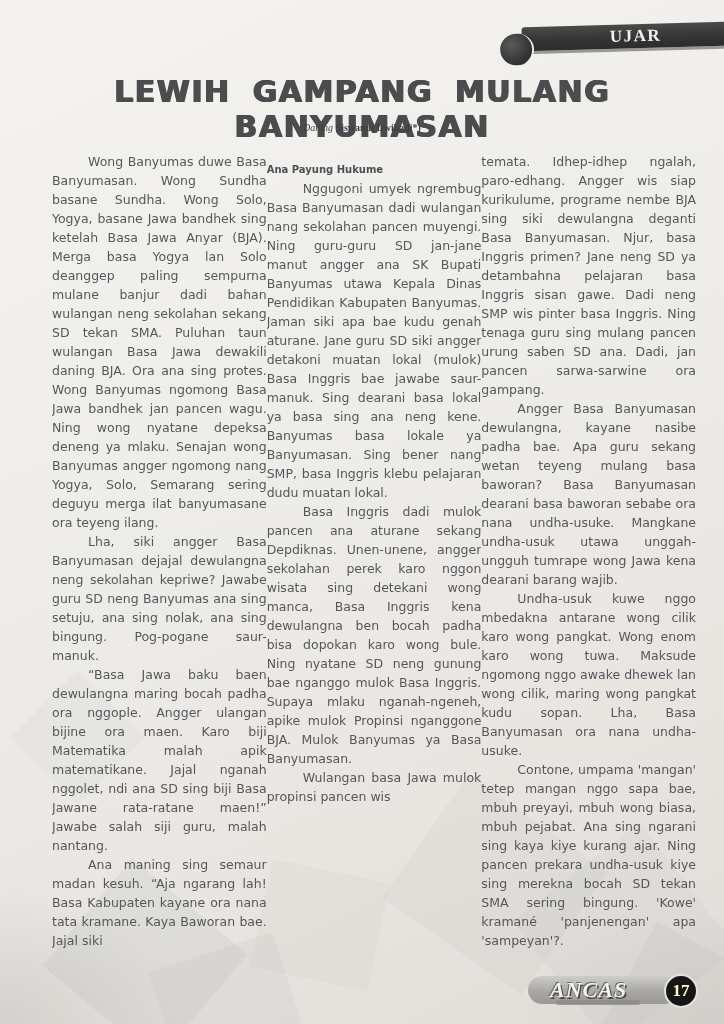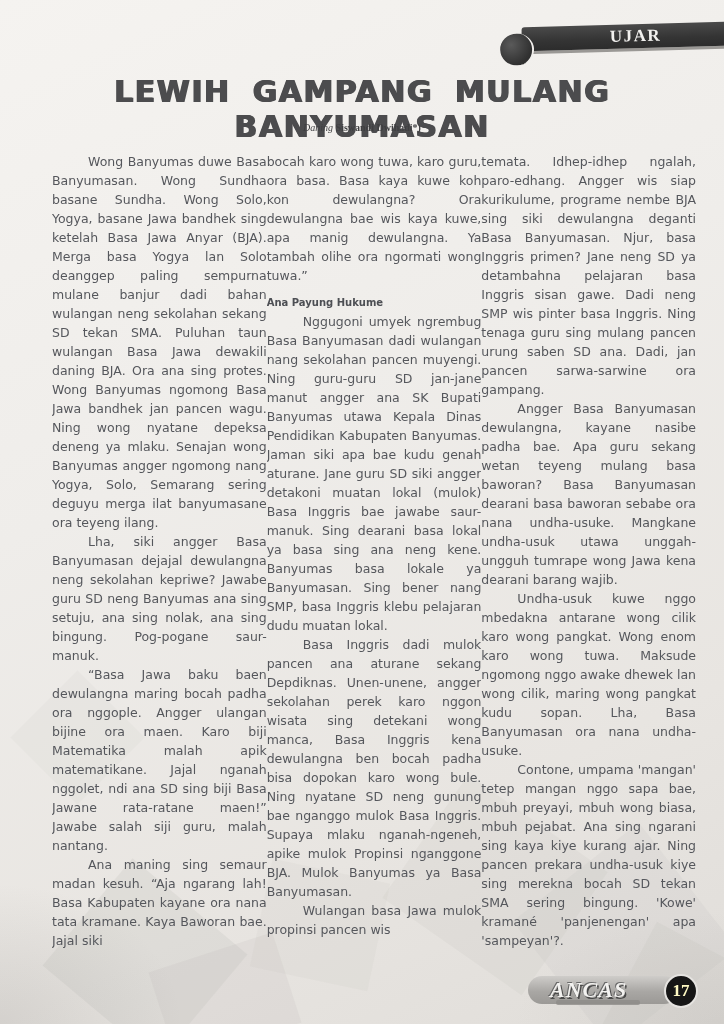--- a/index.html
+++ b/index.html
@@ -135,21 +135,20 @@
   <div class="columns">
 
     <div class="col">
       <p class="indent">Wong Banyumas duwe Basa Banyumasan. Wong Sundha basane Sundha. Wong Solo, Yogya, basane Jawa bandhek sing ketelah Basa Jawa Anyar (BJA). Merga basa Yogya lan Solo deanggep paling sempurna mulane banjur dadi bahan wulangan neng sekolahan sekang SD tekan SMA. Puluhan taun wulangan Basa Jawa dewakili daning BJA. Ora ana sing protes. Wong Banyumas ngomong Basa Jawa bandhek jan pancen wagu. Ning wong nyatane depeksa deneng ya mlaku. Senajan wong Banyumas angger ngomong nang Yogya, Solo, Semarang sering deguyu merga ilat banyumasane ora teyeng ilang.</p>
       <p class="indent">Lha, siki angger Basa Banyumasan dejajal dewulangna neng sekolahan kepriwe? Jawabe guru SD neng Banyumas ana sing setuju, ana sing nolak, ana sing bingung. Pog-pogane saur-manuk.</p>
       <p class="indent">“Basa Jawa baku baen dewulangna maring bocah padha ora nggople. Angger ulangan bijine ora maen. Karo biji Matematika malah apik matematikane. Jajal nganah nggolet, ndi ana SD sing biji Basa Jawane rata-ratane maen!” Jawabe salah siji guru, malah nantang.</p>
       <p class="indent">Ana maning sing semaur madan kesuh. “Aja ngarang lah! Basa Kabupaten kayane ora nana tata kramane. Kaya Baworan bae. Jajal siki</p>
     </div>
 
     <div class="col">
-      <p>bocah karo wong tuwa, karo guru, ora basa. Basa kaya kuwe koh kon dewulangna? Ora dewulangna bae wis kaya kuwe, apa manig dewulangna. Ya tambah olihe ora ngormati wong tuwa.”</p>
       <h3>Ana Payung Hukume</h3>
       <p class="indent">Nggugoni umyek ngrembug Basa Banyumasan dadi wulangan nang sekolahan pancen muyengi. Ning guru-guru SD jan-jane manut angger ana SK Bupati Banyumas utawa Kepala Dinas Pendidikan Kabupaten Banyumas. Jaman siki apa bae kudu genah aturane. Jane guru SD siki angger detakoni muatan lokal (mulok) Basa Inggris bae jawabe saur-manuk. Sing dearani basa lokal ya basa sing ana neng kene. Banyumas basa lokale ya Banyumasan. Sing bener nang SMP, basa Inggris klebu pelajaran dudu muatan lokal.</p>
       <p class="indent">Basa Inggris dadi mulok pancen ana aturane sekang Depdiknas. Unen-unene, angger sekolahan perek karo nggon wisata sing detekani wong manca, Basa Inggris kena dewulangna ben bocah padha bisa dopokan karo wong bule. Ning nyatane SD neng gunung bae nganggo mulok Basa Inggris. Supaya mlaku nganah-ngeneh, apike mulok Propinsi nganggone BJA. Mulok Banyumas ya Basa Banyumasan.</p>
       <p class="indent">Wulangan basa Jawa mulok propinsi pancen wis</p>
     </div>
 
     <div class="col">
       <p>temata. Idhep-idhep ngalah, paro-edhang. Angger wis siap kurikulume, programe nembe BJA sing siki dewulangna deganti Basa Banyumasan. Njur, basa Inggris primen? Jane neng SD ya detambahna pelajaran basa Inggris sisan gawe. Dadi neng SMP wis pinter basa Inggris. Ning tenaga guru sing mulang pancen urung saben SD ana. Dadi, jan pancen sarwa-sarwine ora gampang.</p>
       <p class="indent">Angger Basa Banyumasan dewulangna, kayane nasibe padha bae. Apa guru sekang wetan teyeng mulang basa baworan? Basa Banyumasan dearani basa baworan sebabe ora nana undha-usuke. Mangkane undha-usuk utawa unggah-ungguh tumrape wong Jawa kena dearani barang wajib.</p>
       <p class="indent">Undha-usuk kuwe nggo mbedakna antarane wong cilik karo wong pangkat. Wong enom karo wong tuwa. Maksude ngomong nggo awake dhewek lan wong cilik, maring wong pangkat kudu sopan. Lha, Basa Banyumasan ora nana undha-usuke.</p>

